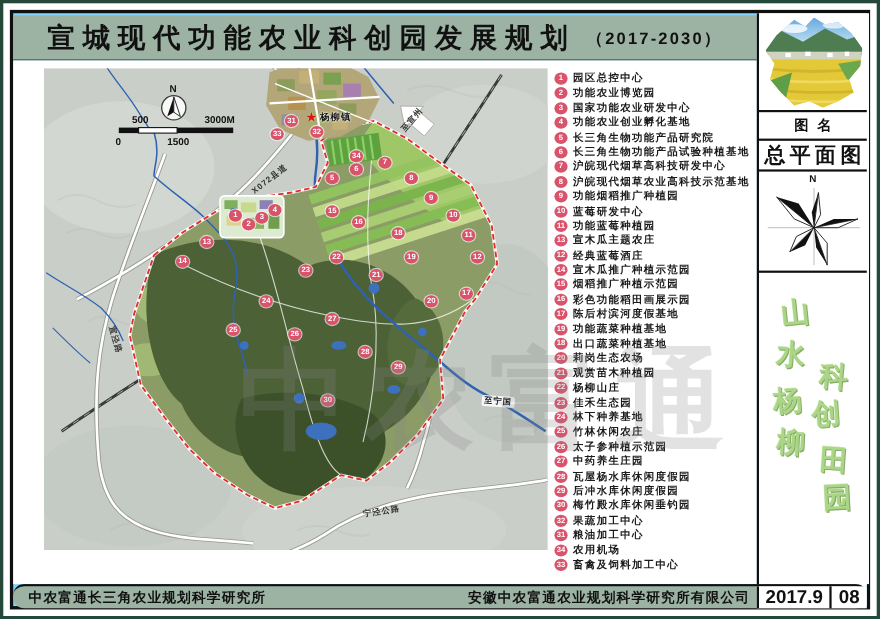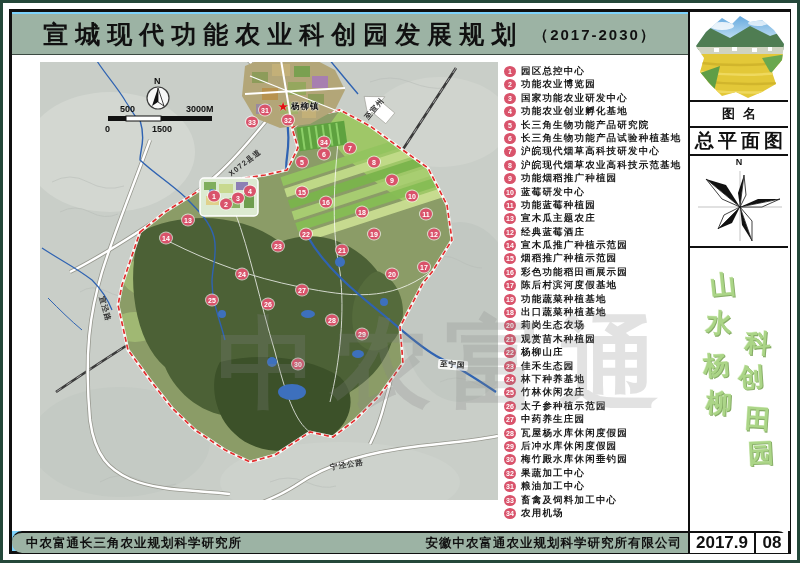--- a/index.html
+++ b/index.html
@@ -387,26 +387,26 @@
           </div>
           <div class="legend-row">
             <span class="legend-num">32</span>
             <span class="legend-label">果蔬加工中心</span>
           </div>
           <div class="legend-row">
             <span class="legend-num">31</span>
             <span class="legend-label">粮油加工中心</span>
           </div>
           <div class="legend-row">
+            <span class="legend-num">34</span>
+            <span class="legend-label">农用机场</span>
+          </div>
+          <div class="legend-row">
             <span class="legend-num">33</span>
             <span class="legend-label">畜禽及饲料加工中心</span>
-          </div>
-          <div class="legend-row">
-            <span class="legend-num">34</span>
-            <span class="legend-label">农用机场</span>
           </div>
         </div>
 
       <div class="watermark">中农富通</div>
     </div>
 
     <div class="sidebar">
       <div class="thumb">
         <svg width="96" height="86" viewBox="0 0 96 86">
           <defs>

